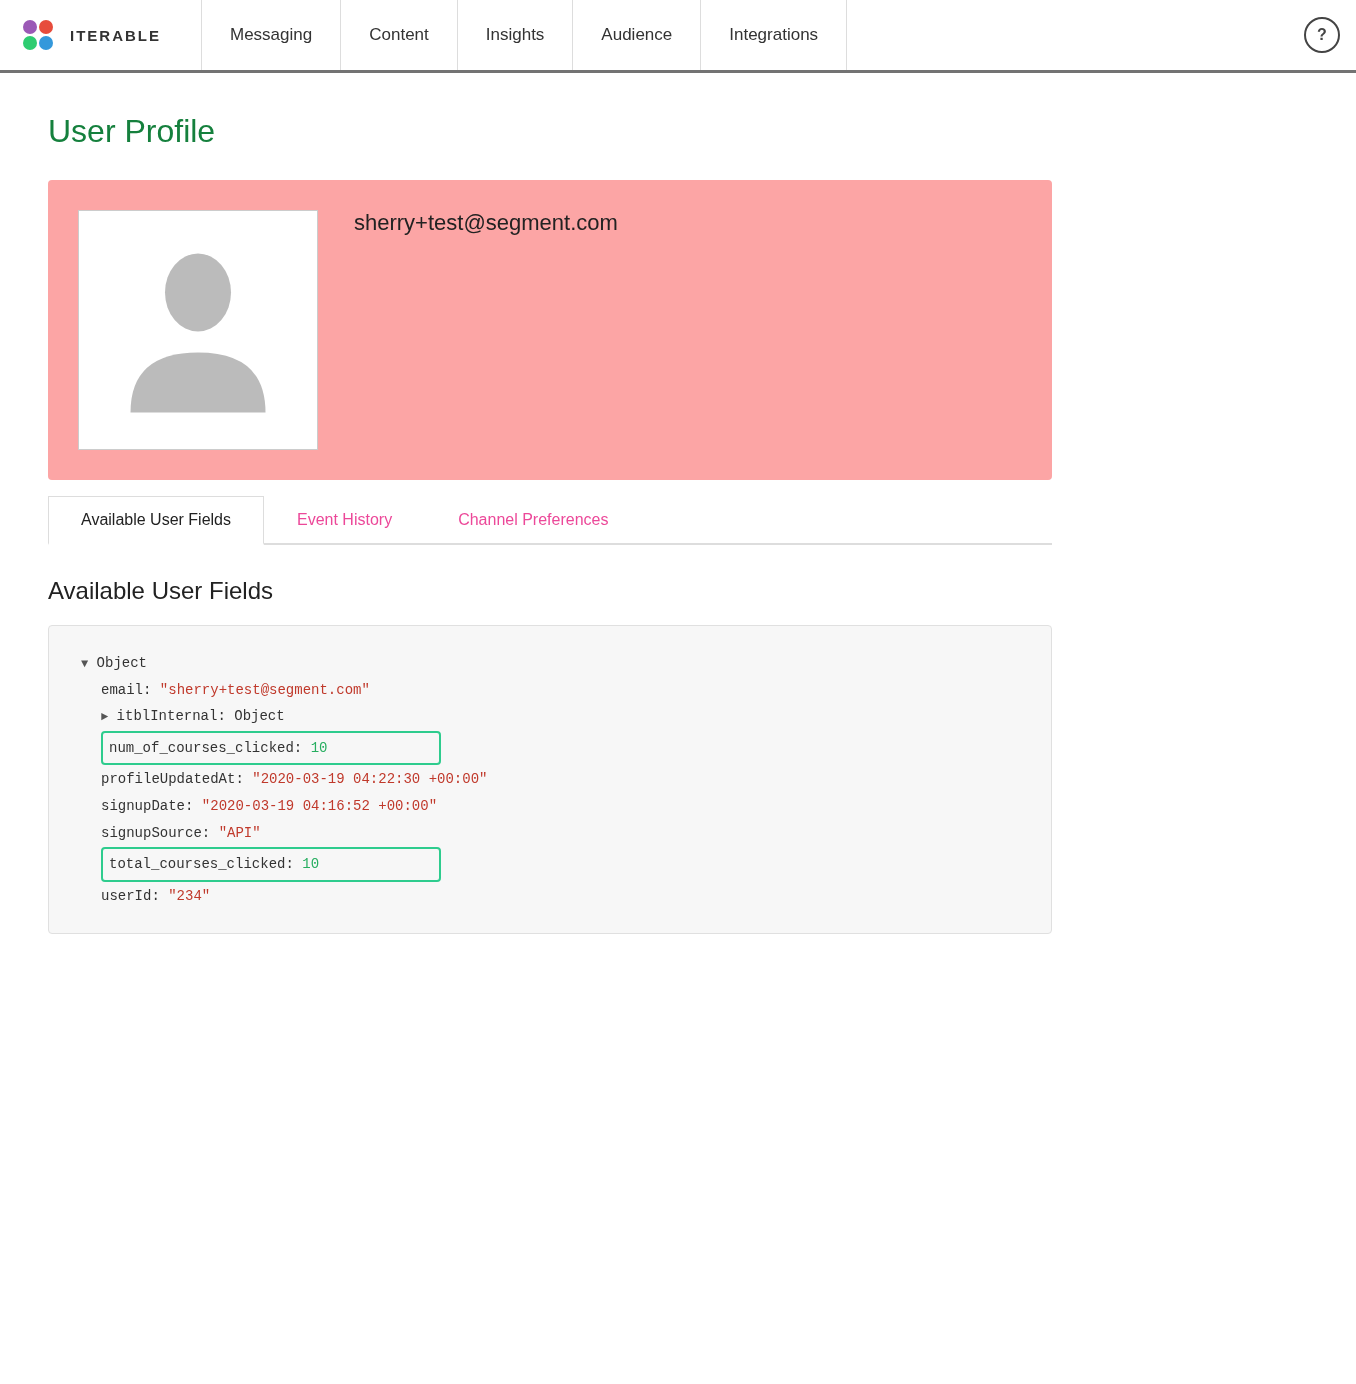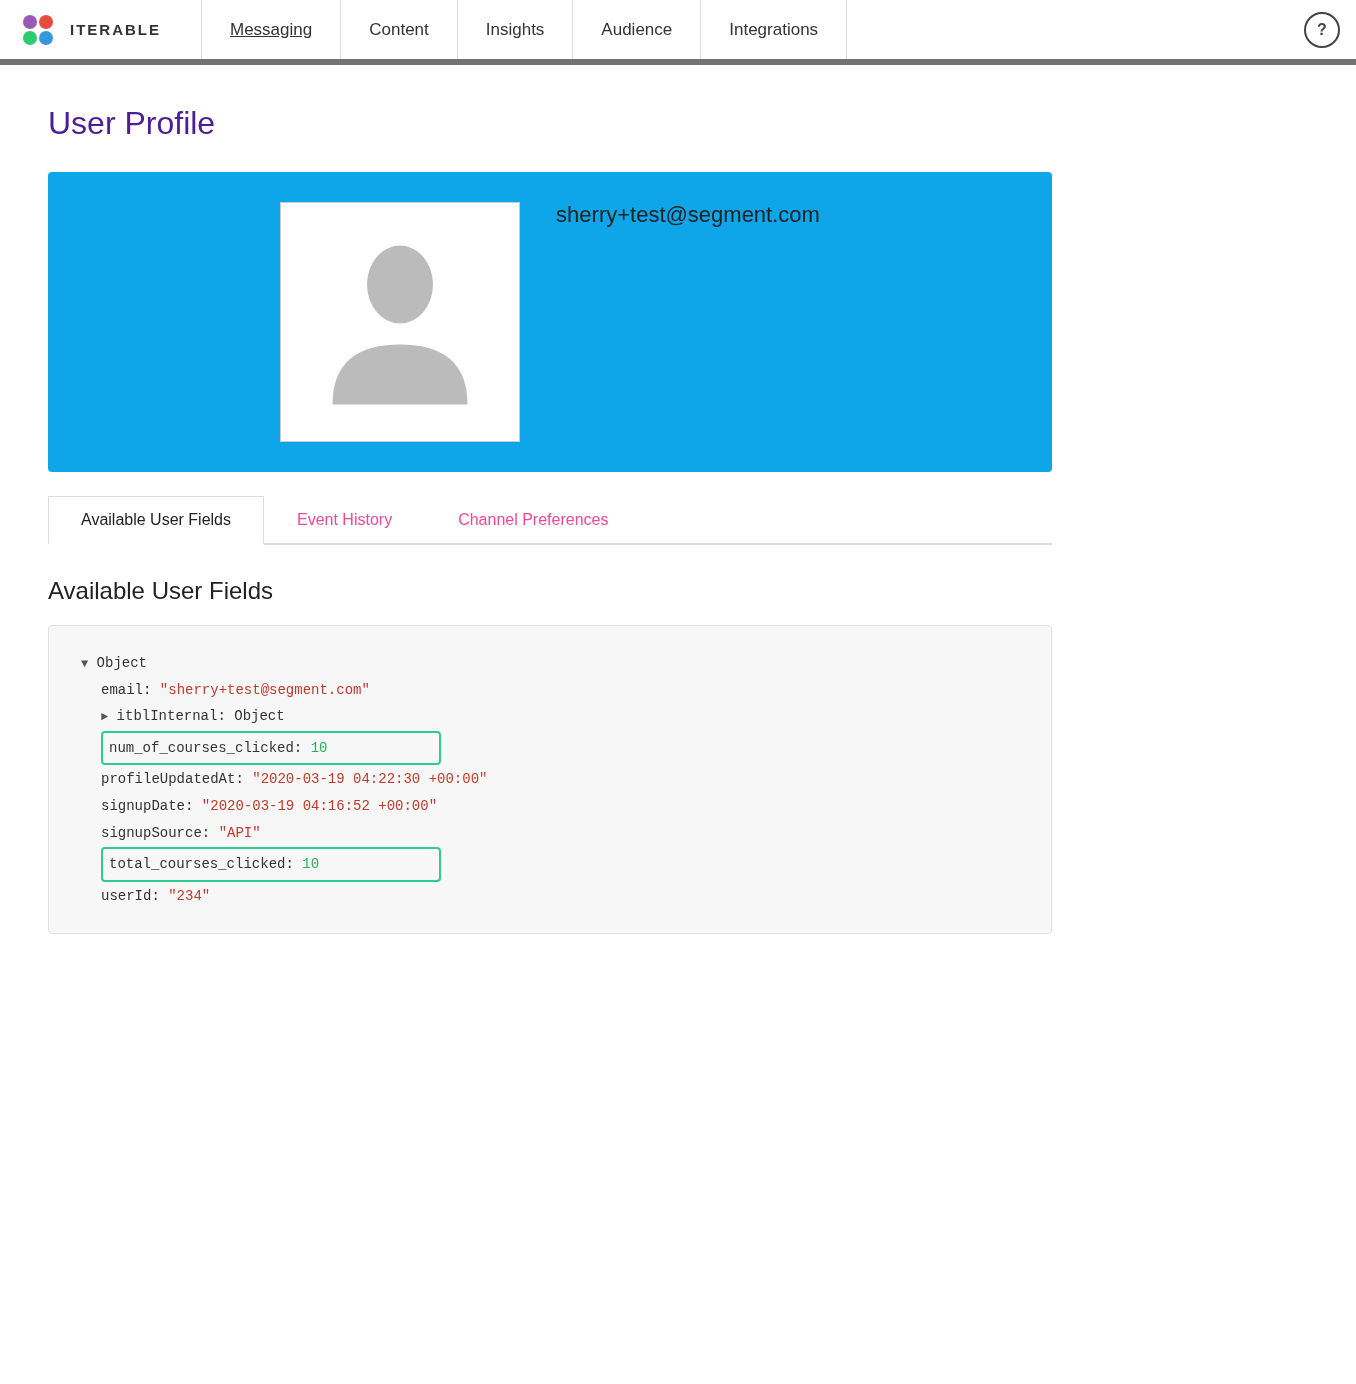--- a/index.html
+++ b/index.html
@@ -2,23 +2,23 @@
 <html><head>
   <meta charset="utf-8">
   <style>
     * { box-sizing: border-box; margin: 0; padding: 0; }
     body { font-family: -apple-system, BlinkMacSystemFont, 'Segoe UI', Helvetica, Arial, sans-serif; background: #fff; color: #222; }
 
     
     .nav-bar {
       display: flex;
       align-items: center;
-      border-bottom: 6px solid #737373;
+      border-bottom: 3px solid #737373;
       background: #fff;
-      height: 65px;
+      height: 73px;
       padding: 0 16px;
     }
     .nav-logo {
       display: flex;
       align-items: center;
       gap: 10px;
       margin-right: 20px;
       padding-right: 20px;
       text-decoration: none;
     }
@@ -43,21 +43,21 @@
       align-items: center;
       height: 100%;
       padding: 0 28px;
       font-size: 17px;
       font-weight: 500;
       color: #333;
       cursor: pointer;
       border-right: 1px solid #ddd;
       white-space: nowrap;
     }
-    .nav-item:first-child { border-left: 1px solid #ddd; text-decoration: underline; }
+    .nav-item:first-child { border-left: 1px solid #ddd; }
     .nav-help {
       margin-left: auto;
       width: 36px;
       height: 36px;
       border-radius: 50%;
       border: 2px solid #444;
       display: flex;
       align-items: center;
       justify-content: center;
       font-size: 16px;
@@ -67,34 +67,33 @@
     }
 
     
     .page-content {
       max-width: 1100px;
       padding: 40px 48px;
     }
     .page-title {
       font-size: 32px;
       font-weight: 400;
-      color: #4c1d95;
+      color: #15803d;
       margin-bottom: 30px;
     }
 
     
     .profile-card {
-      background: #0ea5e9;
+      background: #fca5a5;
       border-radius: 4px;
       display: flex;
       align-items: flex-start;
       padding: 30px;
       gap: 36px;
-      margin-bottom: 24px;
-      justify-content: center;
+      margin-bottom: 16px;
     }
     .avatar-placeholder {
       width: 240px;
       height: 240px;
       background: #fff;
       border: 1px solid #ccc;
       display: flex;
       align-items: center;
       justify-content: center;
       flex-shrink: 0;

